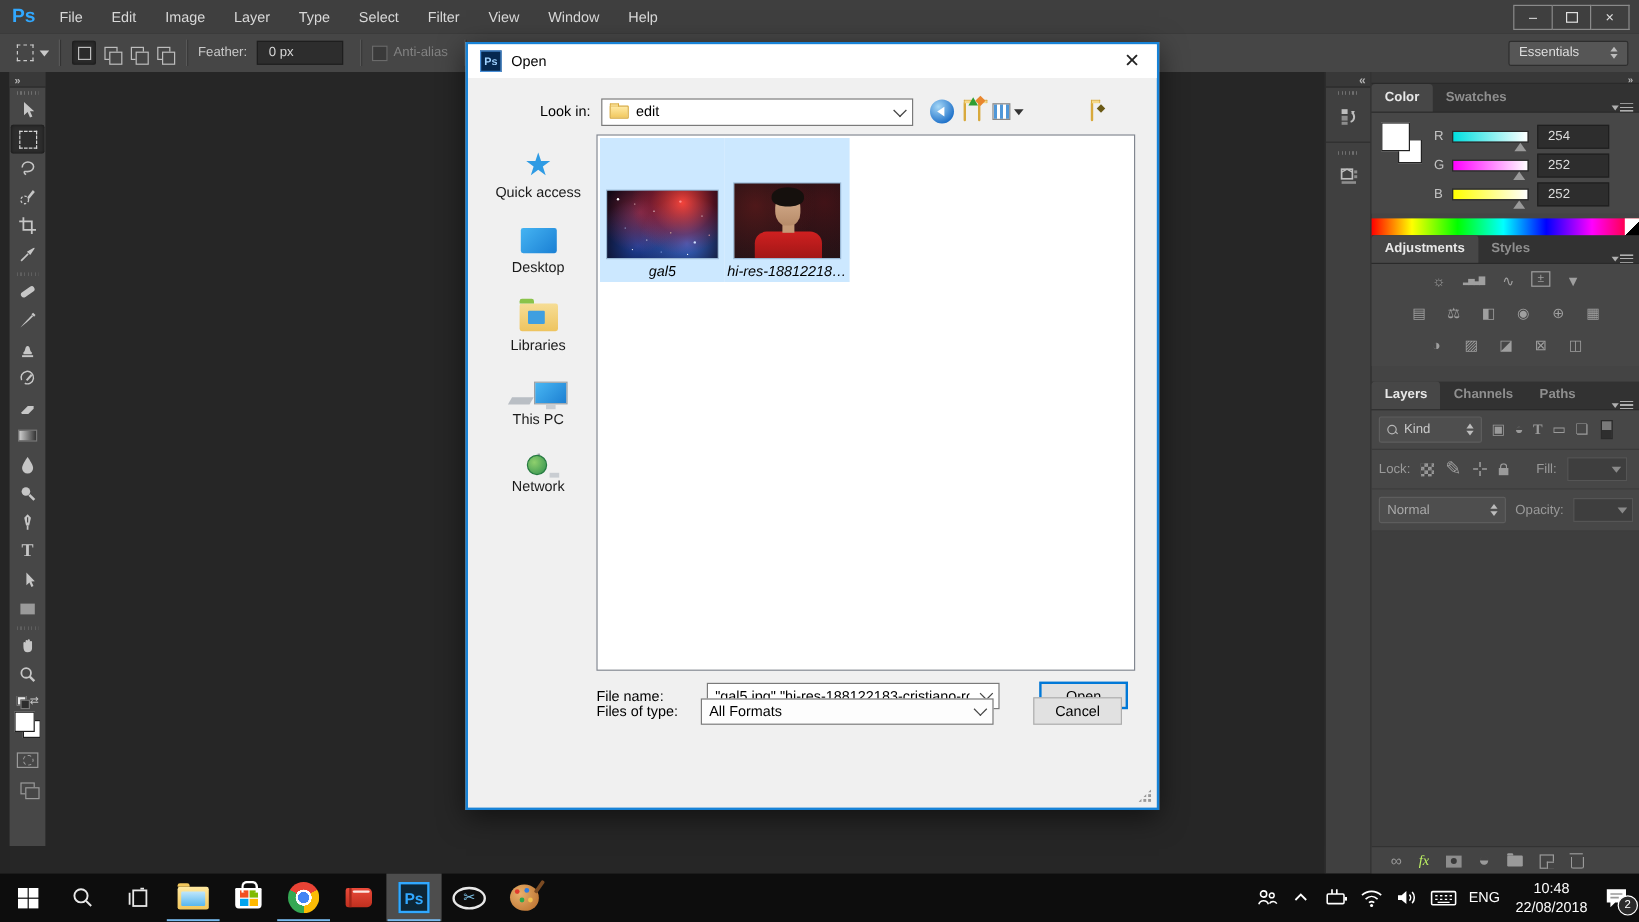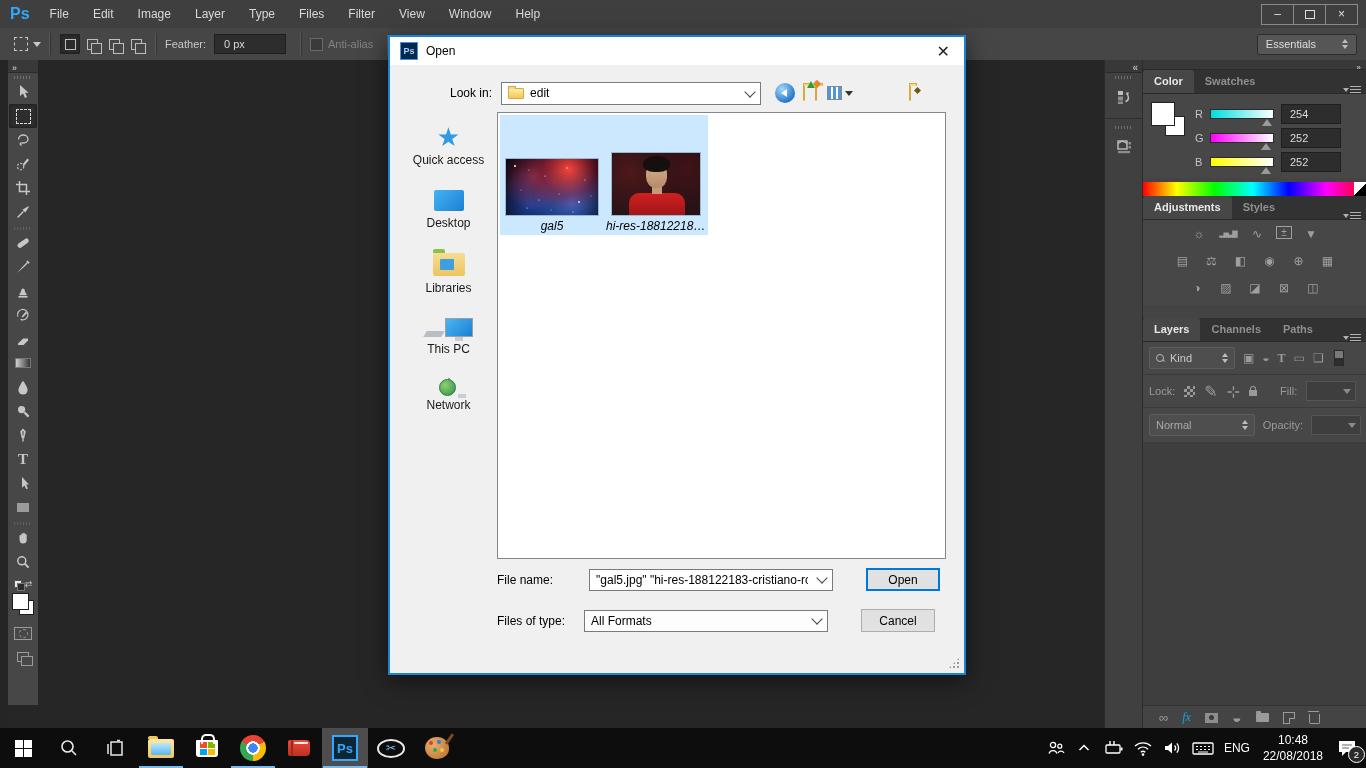--- a/index.html
+++ b/index.html
@@ -96,21 +96,21 @@
   .padlock{width:8px;height:6px;background:#9a9a9a;position:relative;margin-top:4px;}
   .padlock::before{content:'';position:absolute;left:1px;top:-4px;width:4px;height:4px;border:1.4px solid #9a9a9a;border-bottom:none;border-radius:3px 3px 0 0;}
   .mask-ic{width:13px;height:10px;background:#8d8d8d;display:flex;align-items:center;justify-content:center;}
   .mask-ic i{width:5px;height:5px;border-radius:50%;background:#3a3a3a;display:block;}
   .folder-g{width:13px;height:9px;background:#9a9a9a;position:relative;border-radius:1px;}
   .folder-g::before{content:'';position:absolute;top:-2px;left:0;width:5px;height:2px;background:#9a9a9a;border-radius:1px 1px 0 0;}
   .newlyr{width:10px;height:10px;border:1px solid #9a9a9a;position:relative;}
   .newlyr::after{content:'';position:absolute;right:-1px;bottom:-1px;width:5px;height:5px;background:#444;border-left:1px solid #9a9a9a;border-top:1px solid #9a9a9a;}
   .trash{width:9px;height:9px;border:1px solid #9a9a9a;border-top:none;border-radius:0 0 2px 2px;position:relative;margin-top:3px;}
   .trash::before{content:'';position:absolute;left:-2px;top:-3px;width:11px;height:1.4px;background:#9a9a9a;}
-  .fx{font-style:italic;font-size:12px;color:#0ea5e9;font-family:"Liberation Serif",serif;text-align:center;}
+  .fx{font-style:italic;font-size:12px;color:#bef264;font-family:"Liberation Serif",serif;text-align:center;}
   .lyr-bottom{display:flex;align-items:center;gap:14px;padding-left:16px;height:23px;border-top:1px solid #323232;background:#444;}
   
   .dialog{left:388px;top:35px;width:578px;height:640px;background:#f0f0f0;border:2px solid #1883d7;box-sizing:border-box;z-index:50;box-shadow:0 6px 22px rgba(0,0,0,.55);font-size:12px;color:#000;}
   .dlg-title{height:28px;background:#fff;display:flex;align-items:center;}
   .ps-mini{width:16px;height:16px;background:#05284f;border:1px solid #4a90d9;color:#9fd2ff;font-size:9px;font-weight:bold;display:flex;align-items:center;justify-content:center;margin:0 8px 0 10px;}
   .dlg-close{margin-left:auto;margin-right:14px;font-size:16px;color:#222;}
   .combo{background:#fff;border:1px solid #7a7a7a;display:flex;align-items:center;box-sizing:border-box;padding:0 6px;gap:6px;}
   .chev{width:7px;height:7px;border-right:1.6px solid #444;border-bottom:1.6px solid #444;transform:rotate(45deg);margin-top:-3px;}
   .folder16{width:16px;height:11px;background:linear-gradient(#ffe9a2,#f1c860);border:1px solid #d8a93c;border-radius:1px;position:relative;box-sizing:border-box;}
   .folder16::before{content:'';position:absolute;top:-3px;left:-1px;width:6px;height:2px;background:#f5d98a;border:1px solid #d8a93c;border-bottom:none;border-radius:1px 1px 0 0;}
@@ -191,21 +191,21 @@
 
 <div class="screen">
 
   <div class="abs menubar">
     <span class="ps-logo">Ps</span>
     <span class="menu-item">File</span>
     <span class="menu-item">Edit</span>
     <span class="menu-item">Image</span>
     <span class="menu-item">Layer</span>
     <span class="menu-item">Type</span>
-    <span class="menu-item">Files</span>
+    <span class="menu-item">Select</span>
     <span class="menu-item">Filter</span>
     <span class="menu-item">View</span>
     <span class="menu-item">Window</span>
     <span class="menu-item">Help</span>
     <div class="win-controls">
       <span class="wc">–</span>
       <span class="wc">
           <span class="restore-ic"></span>
         </span>
       <span class="wc">×</span>
@@ -627,21 +627,21 @@
     </div>
 
     <div class="abs" style="left:107px;top:531px;width:449px;display:flex;align-items:center;">
       <span class="dlg-label">File name:</span>
       <span class="combo" style="width:244px;height:22px;margin-left:36px;">
         <span style="white-space:nowrap;overflow:hidden;max-width:212px;">"gal5.jpg" "hi-res-188122183-cristiano-ronaldo-</span>
         <span class="chev" style="margin-left:auto;flex:none;"></span>
       </span>
       <span class="btn default" style="width:74px;height:23px;margin-left:33px;">Open</span>
     </div>
-    <div class="abs" style="left:107px;top:572px;width:449px;display:flex;align-items:center;">
+    <div class="abs" style="left:107px;top:544px;width:449px;display:flex;align-items:center;">
       <span class="dlg-label">Files of type:</span>
       <span class="combo" style="width:244px;height:22px;margin-left:19px;background:#fdfdfd;">
         <span>All Formats</span>
         <span class="chev" style="margin-left:auto;"></span>
       </span>
       <span class="btn" style="width:74px;height:23px;margin-left:33px;">Cancel</span>
     </div>
 
     <span class="abs resize-grip" style="right:4px;bottom:4px;"></span>
   </div>

